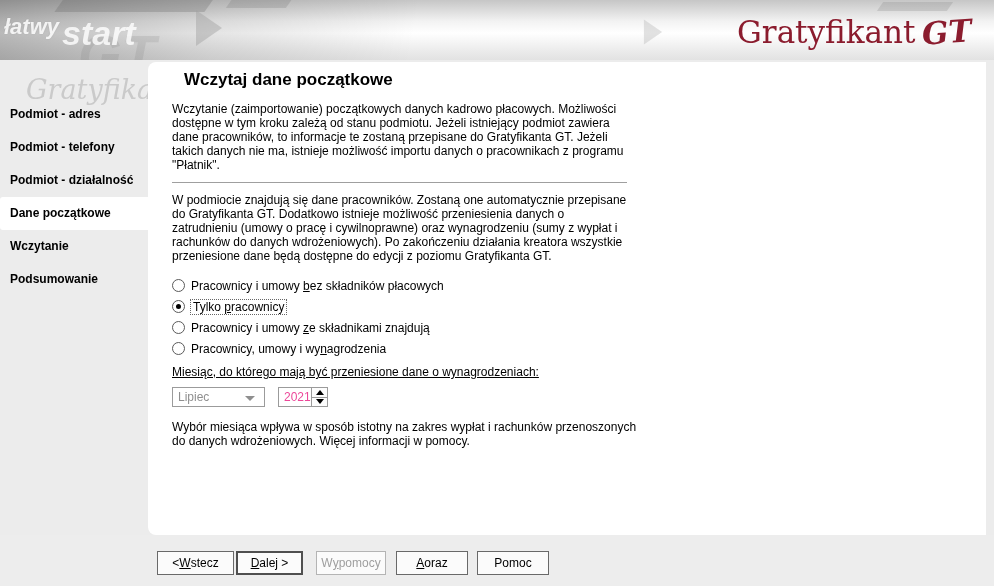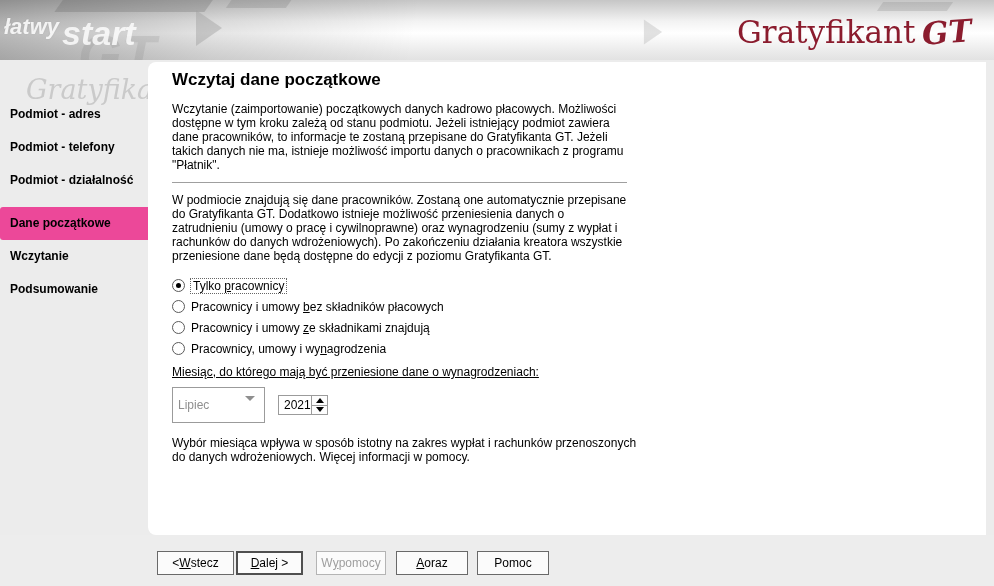--- a/index.html
+++ b/index.html
@@ -66,29 +66,29 @@
     font-size: 31px; color: #8b1c2e; margin-left: 7px; transform: rotate(-4deg);
   }
 
   
   .sidebar { position: absolute; left: 0; top: 62px; width: 148px; padding-top: 36px; z-index: 3; }
   .side-item {
     height: 33px; line-height: 33px; padding-left: 10px;
     font-weight: bold; font-size: 12px; color: #000; cursor: default;
     white-space: nowrap;
   }
-  .side-item.active { background: #ec4899; border-radius: 3px 0 0 3px; margin-top: 10px; }
+  .side-item.active { background: #ffffff; border-radius: 3px 0 0 3px; }
 
   
   .panel {
     position: absolute; left: 148px; top: 62px; width: 838px; height: 473px;
     background: #ffffff; border-radius: 8px 0 0 8px; z-index: 2;
   }
   .panel-inner { padding: 8px 0 0 24px; width: 503px; }
-  .page-title { font-size: 17px; font-weight: bold; margin-bottom: 12px; }
+  .page-title { font-size: 17px; font-weight: bold; margin-bottom: 12px; margin-left: 12px; }
   .para { width: 455px; line-height: 14px; font-size: 12px; }
   .para.intro { }
   .separator {
     width: 455px; height: 0; margin: 10px 0 9px 0;
     border-top: 1px solid #9f9f9f; border-bottom: 1px solid #ffffff;
   }
   .radio-group { margin-top: 12px; }
   .radio-row { height: 21px; display: flex; align-items: center; }
   .radio {
     width: 13px; height: 13px; border: 1px solid #5a5a5a; border-radius: 50%;
@@ -98,32 +98,32 @@
     content: ""; position: absolute; left: 3px; top: 3px;
     width: 5px; height: 5px; border-radius: 50%; background: #000;
   }
   .radio-label { white-space: nowrap; }
   .radio-label.focused { outline: 1px dotted #666; padding: 0 2px; }
   .mn { text-decoration: underline; }
 
   .month-label { margin-top: 6px; white-space: nowrap; text-decoration: underline; }
   .controls-row { margin-top: 8px; display: flex; align-items: center; }
   .combo {
-    width: 93px; height: 36px; border: 1px solid #9b9b9b; background: #fff;
+    width: 93px; height: 20px; border: 1px solid #9b9b9b; background: #fff;
     display: flex; align-items: center; padding-left: 5px; position: relative;
     color: #8f8f8f;
   }
   .combo-arrow {
     position: absolute; right: 9px; top: 8px; width: 0; height: 0;
     border-left: 5px solid transparent; border-right: 5px solid transparent;
     border-top: 5px solid #8f8f8f;
   }
   .spinner { display: flex; margin-left: 13px; height: 20px; border: 1px solid #9b9b9b; background: #fff; }
   .spinner-value {
-    width: 32px; display: flex; align-items: center; padding-left: 5px; color: #000000;
+    width: 32px; display: flex; align-items: center; padding-left: 5px; color: #ec4899;
   }
   .spin-buttons { width: 16px; border-left: 1px solid #9b9b9b; display: flex; flex-direction: column; }
   .spin-btn { flex: 1; display: flex; align-items: center; justify-content: center; background: #fdfdfd; }
   .spin-btn.up { border-bottom: 1px solid #9b9b9b; }
   .tri-up { width: 0; height: 0; border-left: 4px solid transparent; border-right: 4px solid transparent; border-bottom: 5px solid #000; }
   .tri-down { width: 0; height: 0; border-left: 4px solid transparent; border-right: 4px solid transparent; border-top: 5px solid #000; }
   .note { margin-top: 13px; width: 470px; line-height: 14px; }
 
   
   .footer {
@@ -177,26 +177,26 @@
 
 <div class="panel">
   <div class="panel-inner">
     <div class="page-title">Wczytaj dane początkowe</div>
     <div class="para intro">Wczytanie (zaimportowanie) początkowych danych kadrowo płacowych. Możliwości dostępne w tym kroku zależą od stanu podmiotu. Jeżeli istniejący podmiot zawiera dane pracowników, to informacje te zostaną przepisane do Gratyfikanta GT. Jeżeli takich danych nie ma, istnieje możliwość importu danych o pracownikach z programu "Płatnik".</div>
     <div class="separator"></div>
     <div class="para">W podmiocie znajdują się dane pracowników. Zostaną one automatycznie przepisane do Gratyfikanta GT. Dodatkowo istnieje możliwość przeniesienia danych o zatrudnieniu (umowy o pracę i cywilnoprawne) oraz wynagrodzeniu (sumy z wypłat i rachunków do danych wdrożeniowych). Po zakończeniu działania kreatora wszystkie przeniesione dane będą dostępne do edycji z poziomu Gratyfikanta GT.</div>
 
     <div class="radio-group">
       <div class="radio-row">
+        <span class="radio"></span>
+        <span class="radio-label"><span>Pracownicy i umowy </span><span class="mn">b</span><span>ez składników płacowych</span></span>
+      </div>
+      <div class="radio-row">
         <span class="radio checked"></span>
         <span class="radio-label focused"><span>Tylko </span><span class="mn">p</span><span>racownicy</span></span>
-      </div>
-      <div class="radio-row">
-        <span class="radio"></span>
-        <span class="radio-label"><span>Pracownicy i umowy </span><span class="mn">b</span><span>ez składników płacowych</span></span>
       </div>
       <div class="radio-row">
         <span class="radio"></span>
         <span class="radio-label"><span>Pracownicy i umowy </span><span class="mn">z</span><span>e składnikami znajdują</span></span>
       </div>
       <div class="radio-row">
         <span class="radio"></span>
         <span class="radio-label"><span>Pracownicy, umowy i wy</span><span class="mn">n</span><span>agrodzenia</span></span>
       </div>
     </div>

